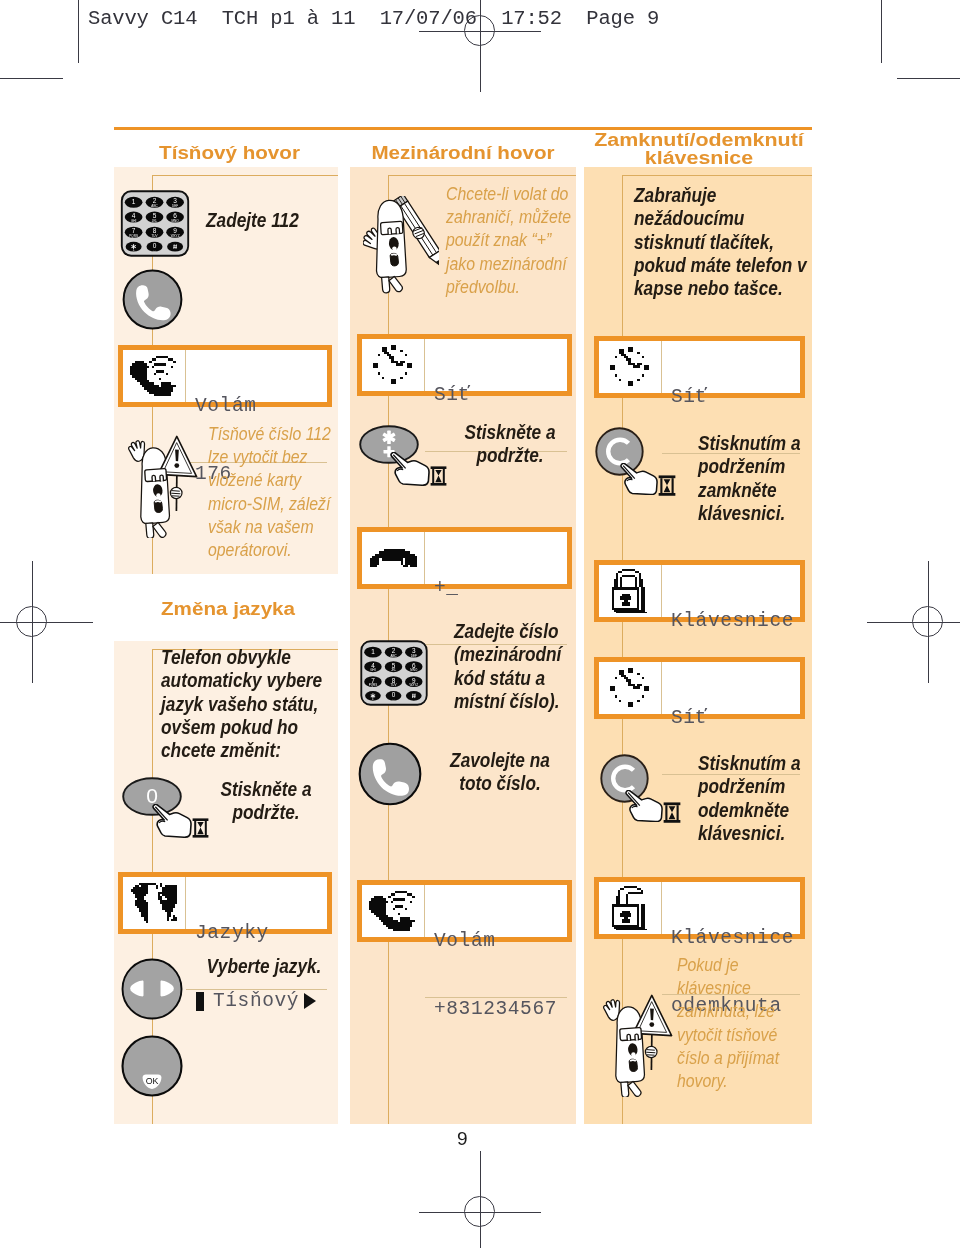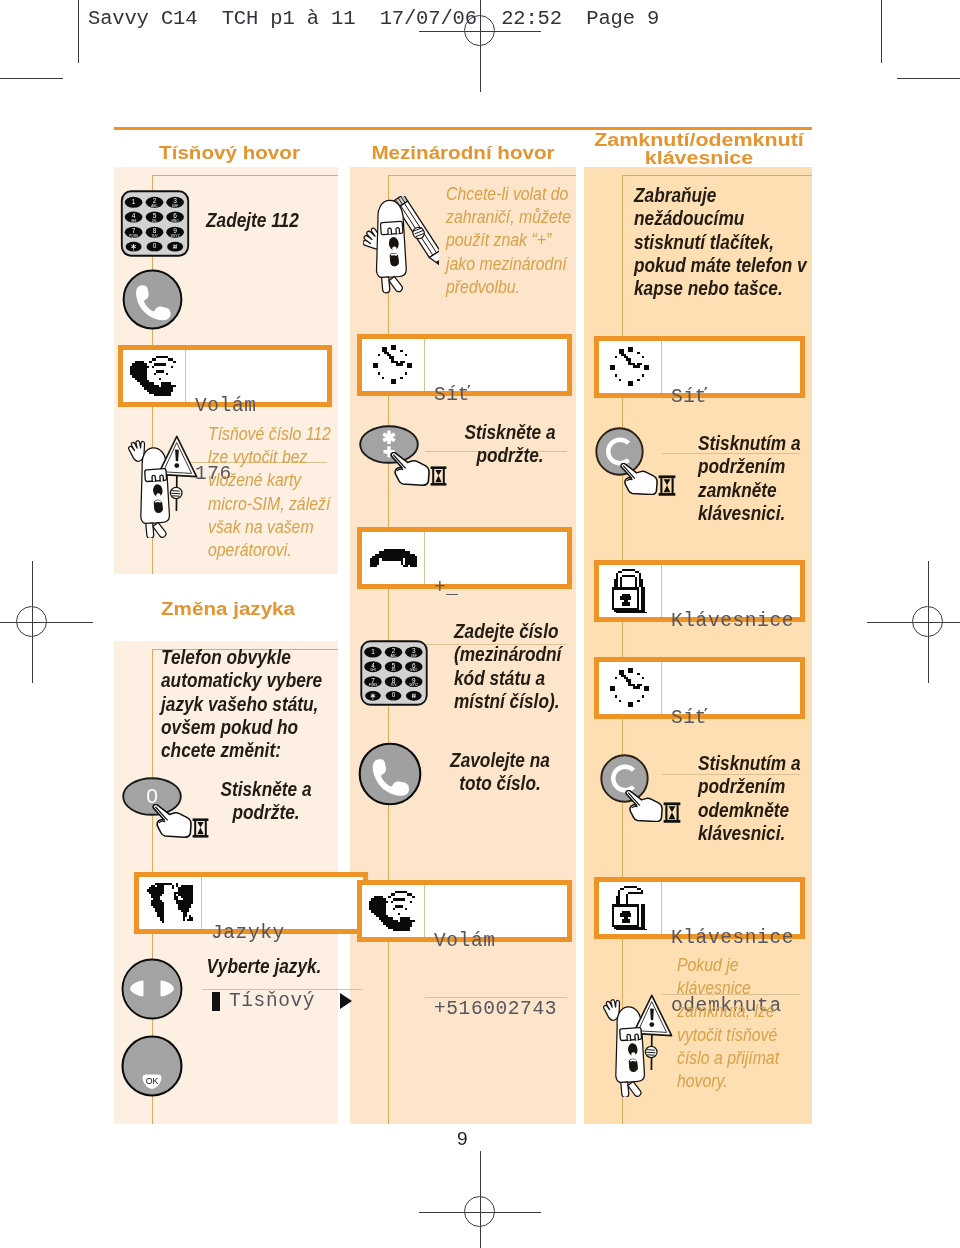--- a/index.html
+++ b/index.html
@@ -60,21 +60,21 @@
     <div class="pm-circ" style="left:463.5px;top:14.5px;width:31px;height:31px"></div>
 <div class="pm-line" style="left:31.5px;top:561px;width:1.0px;height:122px"></div>
     <div class="pm-line" style="left:-29px;top:621.5px;width:122px;height:1.0px"></div>
     <div class="pm-circ" style="left:15.5px;top:605.5px;width:31px;height:31px"></div>
 <div class="pm-line" style="left:927.5px;top:561px;width:1.0px;height:122px"></div>
     <div class="pm-line" style="left:867px;top:621.5px;width:122px;height:1.0px"></div>
     <div class="pm-circ" style="left:911.5px;top:605.5px;width:31px;height:31px"></div>
 <div class="pm-line" style="left:479.5px;top:1151px;width:1.0px;height:122px"></div>
     <div class="pm-line" style="left:419px;top:1211.5px;width:122px;height:1.0px"></div>
     <div class="pm-circ" style="left:463.5px;top:1195.5px;width:31px;height:31px"></div>
-<div class="print-header">Savvy C14  TCH p1 à 11  17/07/06  22:52  Page 9</div>
+<div class="print-header">Savvy C14  TCH p1 à 11  17/07/06  17:52  Page 9</div>
 <div class="page-num">9</div>
 <div class="title-rule"></div>
 <div class="colhead" style="left:115px;top:144px;width:229px">Tísňový hovor</div>
 <div class="colhead" style="left:349px;top:144px;width:228px">Mezinárodní hovor</div>
 <div class="colhead narrow" style="left:585px;top:131px;width:228px">
       <div>Zamknutí/odemknutí</div>
       <div>klávesnice</div>
     </div>
 <div class="panel" style="left:114px;top:167px;width:224px;height:407px;background:#FDF0E2"></div>
 <div class="panel" style="left:114px;top:641px;width:224px;height:483px;background:#FDF0E2"></div>
@@ -233,21 +233,21 @@
       <path d="M7.1 18.8 C8.6 17.3 11.0 16.9 13.2 17.6" fill="none" stroke="#111" stroke-width="1.2"></path>
     </svg>
 <svg style="position:absolute;left:192px;top:818px" width="17.0" height="20.0" viewBox="0 0 17 20">
       <rect x="0.6" y="0.4" width="15.8" height="2.6" fill="#111"></rect>
       <rect x="0.6" y="17.0" width="15.8" height="2.6" fill="#111"></rect>
       <rect x="2.2" y="3.0" width="2.0" height="14.0" fill="#111"></rect>
       <rect x="12.8" y="3.0" width="2.0" height="14.0" fill="#111"></rect>
       <path d="M5.3 4.0 H11.7 L8.5 9.6 L11.7 16.2 H5.3 L8.5 9.6 Z" fill="#111"></path>
     </svg>
 <div class="tbold ctr" style="left:194px;top:778px;width:144px">Stiskněte a podržte.</div>
-<div class="lcd abs" style="left:134px;top:872px;width:234px;height:62px">
+<div class="lcd abs" style="left:118px;top:872px;width:214px;height:62px">
 <div class="lcd-in">
 <div class="lcd-icon" style="width:63px">
           <svg style="display:block" width="46.20" height="44.10" viewBox="0 0 22 21" shape-rendering="crispEdges" fill="#0a0a0a">
             <rect x="4" y="1" width="8" height="1"></rect>
             <rect x="14" y="1" width="1" height="1"></rect>
             <rect x="2" y="2" width="2" height="1"></rect>
             <rect x="5" y="2" width="3" height="1"></rect>
             <rect x="12" y="2" width="1" height="1"></rect>
             <rect x="14" y="2" width="1" height="1"></rect>
             <rect x="16" y="2" width="6" height="1"></rect>
@@ -547,21 +547,21 @@
             <rect x="13" y="12" width="6" height="1"></rect>
             <rect x="6" y="13" width="12" height="1"></rect>
             <rect x="7" y="14" width="11" height="1"></rect>
             <rect x="8" y="15" width="9" height="1"></rect>
             <rect x="10" y="16" width="7" height="1"></rect>
           </svg>
         </div>
 <div class="lcd-rows">
 <div class="lcd-row">Volám</div>
 <div class="lcd-row sep">
-            <span>+516002743</span>
+            <span>+831234567</span>
           </div>
 </div>
       </div>
     </div>
 <div class="tbold" style="left:634px;top:184px;width:205px">Zabraňuje nežádoucímu stisknutí tlačítek, pokud máte telefon v kapse nebo tašce.</div>
 <div class="lcd abs" style="left:594px;top:336px;width:211px;height:62px">
 <div class="lcd-in">
 <div class="lcd-icon" style="width:63px">
           <svg style="display:block" width="41" height="41" viewBox="0 0 18 18" shape-rendering="crispEdges" fill="#0a0a0a">
             <rect x="0" y="8" width="1" height="1"></rect>

